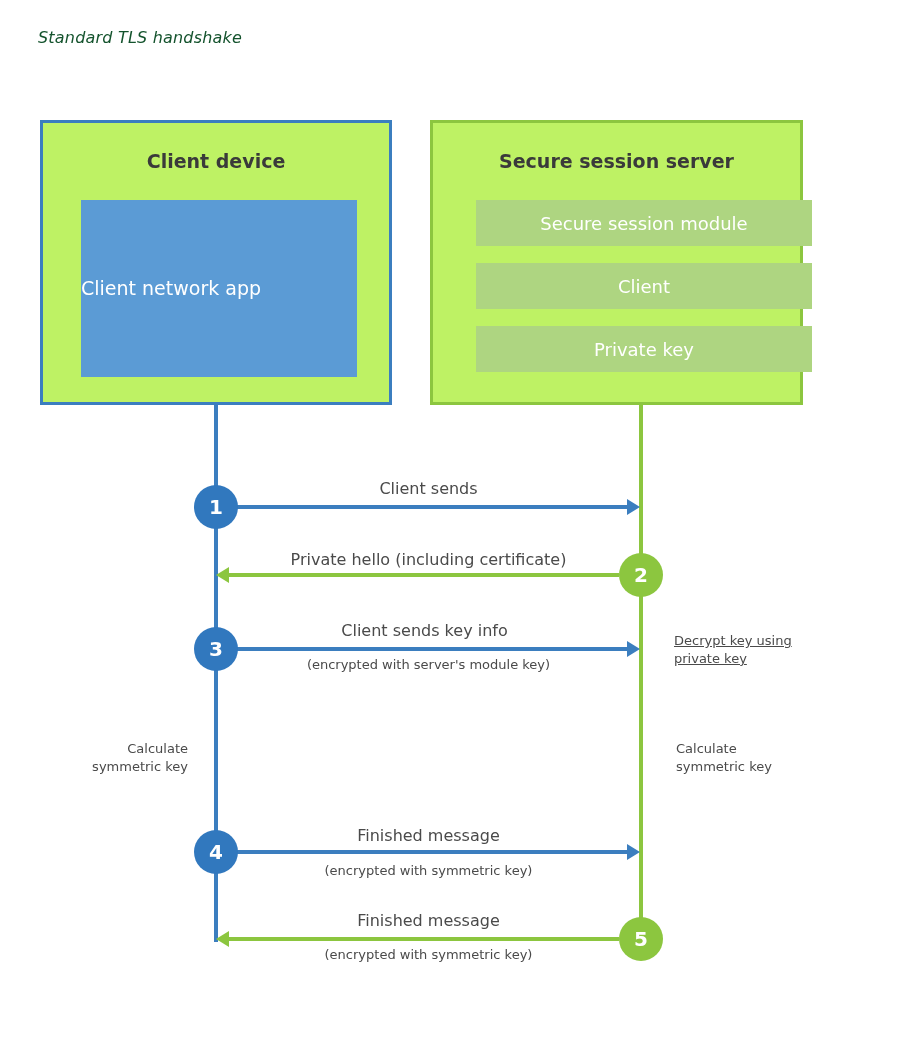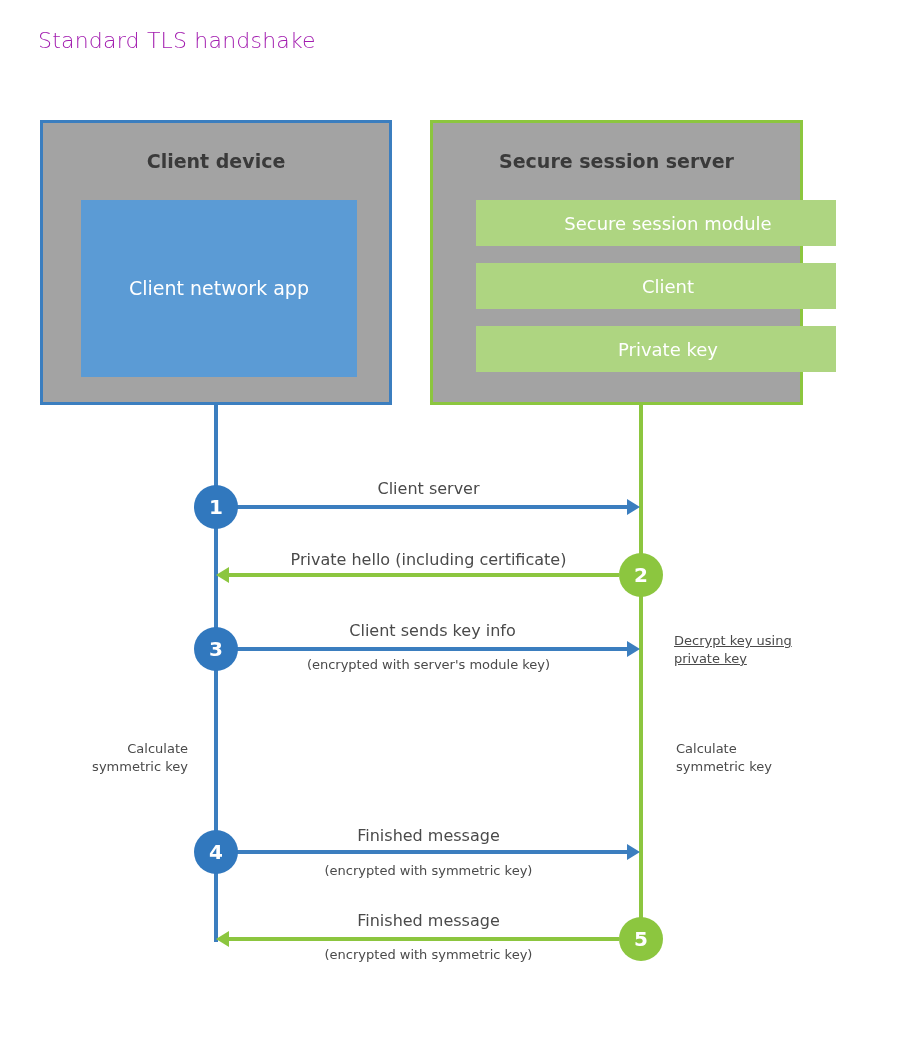--- a/index.html
+++ b/index.html
@@ -14,31 +14,32 @@
     font-family: "DejaVu Sans", "Liberation Sans", sans-serif;
     color: #4a4a4a;
     overflow: hidden;
   }
 
   
   #page-title {
     position: absolute;
     left: 38px;
     top: 28px;
-    font-size: 22px;
+    font-size: 16px;
     font-weight: 300;
-    color: #a21caf;
+    color: #14532d;
     letter-spacing: 0.2px;
     white-space: nowrap;
+    font-style: italic;
   }
 
   
   .panel {
     position: absolute;
-    background: #a3a3a3;
+    background: #bef264;
     box-sizing: border-box;
   }
   #client-panel {
     left: 40px;
     top: 120px;
     width: 352px;
     height: 285px;
     border: 3px solid #3B7EBF;
   }
   #server-panel {
@@ -62,42 +63,41 @@
   
   #client-app-box {
     position: absolute;
     left: 38px;
     top: 77px;
     width: 276px;
     height: 177px;
     background: #5B9BD5;
     display: flex;
     align-items: center;
-    justify-content: center;
+    justify-content: flex-start;
   }
   #client-app-label {
     color: #ffffff;
     font-size: 19px;
     font-weight: 400;
     text-align: center;
     line-height: 1.35;
     max-width: 200px;
   }
 
   
   .server-bar {
     position: absolute;
     left: 43px;
     width: 336px;
     height: 46px;
     background: #AED581;
     display: flex;
     align-items: center;
     justify-content: center;
-    padding-left: 24px;
   }
   #server-bar-0 { top: 77px; }
   #server-bar-1 { top: 140px; }
   #server-bar-2 { top: 203px; }
   .server-bar-label {
     color: #ffffff;
     font-size: 18px;
     font-weight: 400;
   }
 
@@ -208,37 +208,37 @@
     <span class="server-bar-label">Client</span>
   </div>
   <div class="server-bar" id="server-bar-2">
     <span class="server-bar-label">Private key</span>
   </div>
 </div>
 
 <div class="lifeline" id="client-lifeline"></div>
 <div class="lifeline" id="server-lifeline"></div>
 
-<div class="msg-label" style="left:216px; top:479px; width:425px;">Client server</div>
+<div class="msg-label" style="left:216px; top:479px; width:425px;">Client sends</div>
 <div class="msg-arrow blue" style="left:216px; top:505px; width:411px;">
   <span class="head right"></span>
 </div>
 <div class="step-circle blue" style="left:194px; top:485px;">
   <span>1</span>
 </div>
 
 <div class="msg-label" style="left:216px; top:550px; width:425px;">Private hello (including certificate)</div>
 <div class="msg-arrow green" style="left:229px; top:573px; width:390px;">
   <span class="head left"></span>
 </div>
 <div class="step-circle green" style="left:619px; top:553px;">
   <span>2</span>
 </div>
 
-<div class="msg-label" style="left:220px; top:621px; width:425px;">Client sends key info</div>
+<div class="msg-label" style="left:212px; top:621px; width:425px;">Client sends key info</div>
 <div class="msg-arrow blue" style="left:216px; top:647px; width:411px;">
   <span class="head right"></span>
 </div>
 <div class="msg-sublabel" style="left:216px; top:657px; width:425px;">(encrypted with server's module key)</div>
 <div class="step-circle blue" style="left:194px; top:627px;">
   <span>3</span>
 </div>
 <div class="side-note left-align" style="left:674px; top:632px; width:180px;text-decoration:underline;">Decrypt key using
 private key</div>
 

